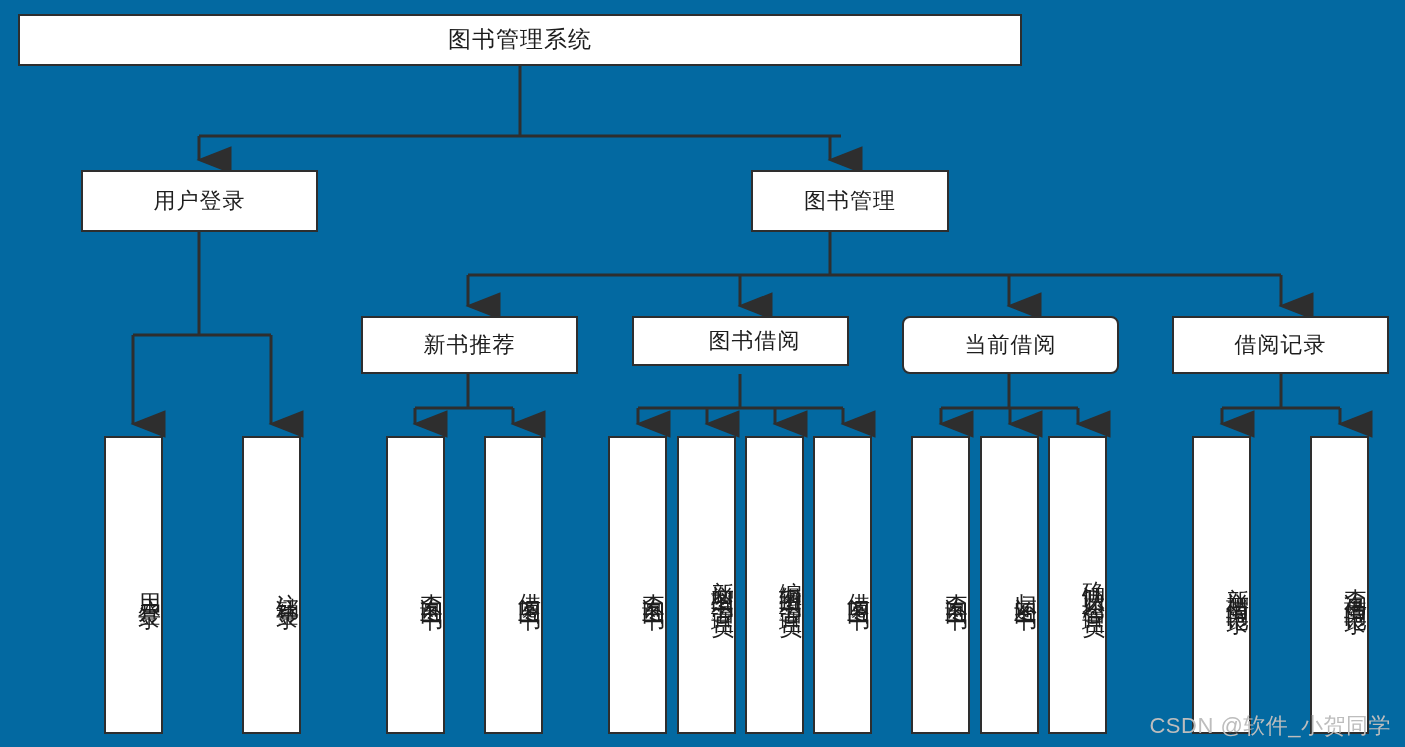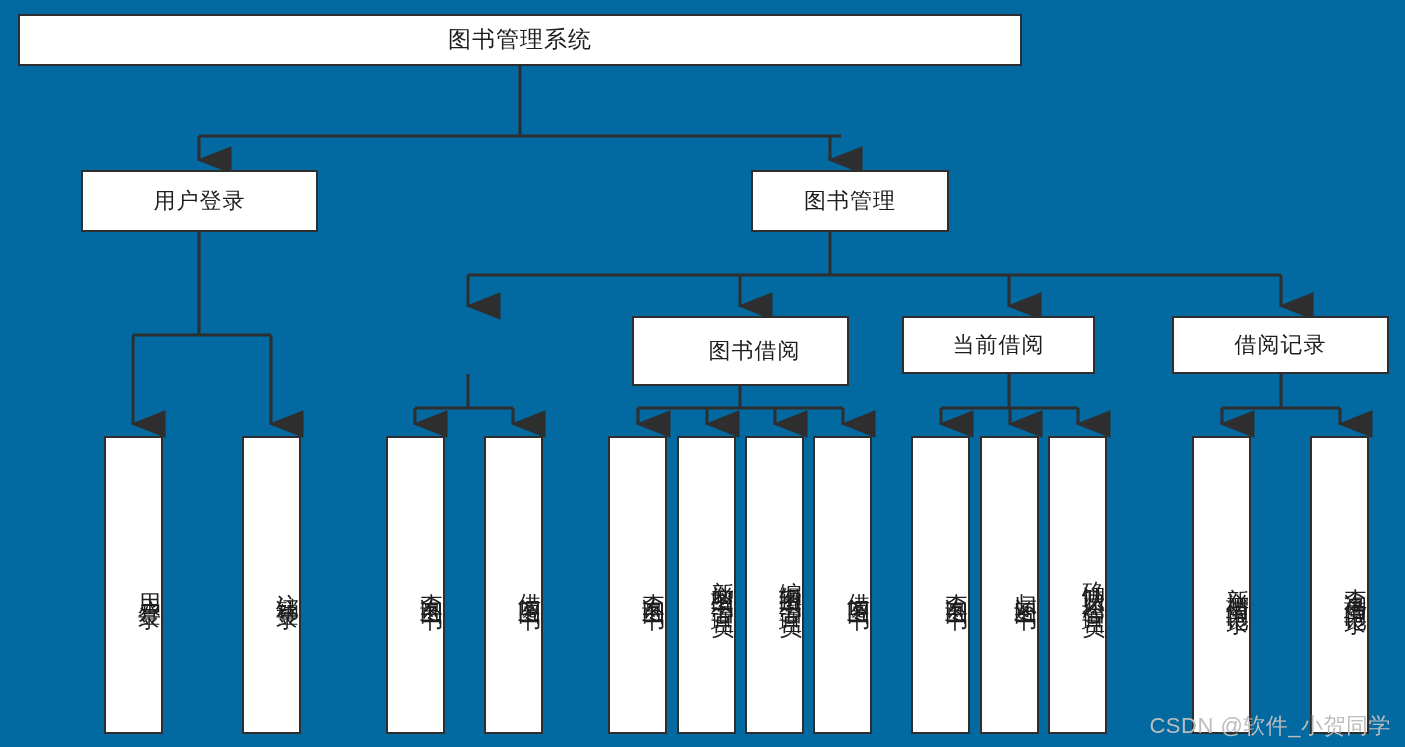--- a/index.html
+++ b/index.html
@@ -123,22 +123,23 @@
       <path d="M 1222 408 L 1222 424" marker-end="url(#arrowDown)"></path>
       <path d="M 1340 408 L 1340 424" marker-end="url(#arrowDown)"></path>
     </g>
   </svg>
 
   <div class="node node-h node-root" style="left:18px; top:14px; width:1004px; height:52px;">图书管理系统</div>
 
   <div class="node node-h" style="left:81px; top:170px; width:237px; height:62px;">用户登录</div>
   <div class="node node-h" style="left:711px; top:170px; width:198px; height:62px;margin-left:40px;">图书管理</div>
 
-  <div class="node node-h" style="left:632px; top:316px; width:217px; height:70px;padding-left:28px;">图书借阅</div>
-  <div class="node node-h" style="left:902px; top:316px; width:193px; height:58px;">当前借阅</div>
+  <div class="node node-h" style="left:361px; top:316px; width:217px; height:58px;">新书推荐</div>
+  <div class="node node-h" style="left:632px; top:316px; width:217px; height:50px;padding-left:28px;">图书借阅</div>
+  <div class="node node-h" style="left:902px; top:316px; width:217px; height:58px;border-radius:8px;">当前借阅</div>
   <div class="node node-h" style="left:1172px; top:316px; width:217px; height:58px;text-align:center;">借阅记录</div>
 
   <div class="node node-v" style="left:104px; top:436px; width:59px; height:298px;">用户登录</div>
   <div class="node node-v" style="left:242px; top:436px; width:59px; height:298px;">注销登录</div>
 
   <div class="node node-v" style="left:386px; top:436px; width:59px; height:298px;">查询图书</div>
   <div class="node node-v" style="left:484px; top:436px; width:59px; height:298px;">借阅图书</div>
 
   <div class="node node-v" style="left:608px; top:436px; width:59px; height:298px;">查询图书</div>
   <div class="node node-v" style="left:677px; top:436px; width:59px; height:298px;">新增图书（管理员）</div>

